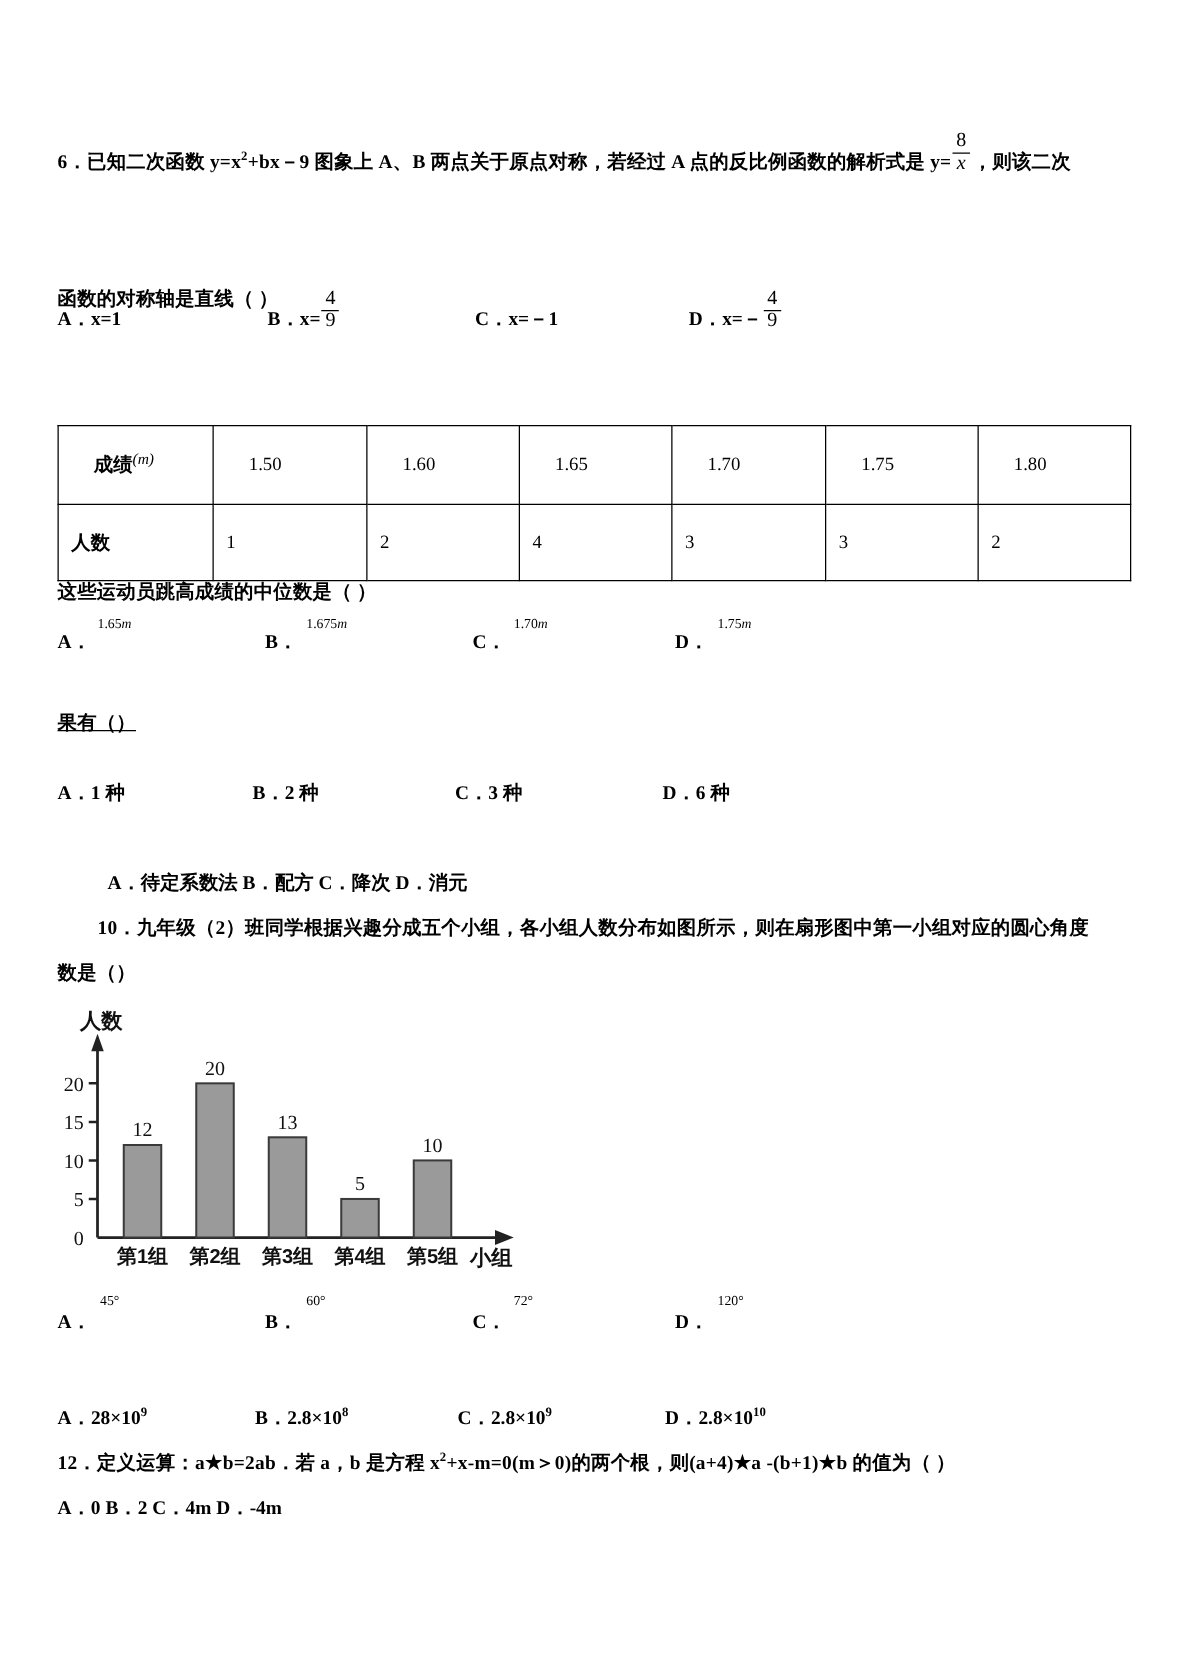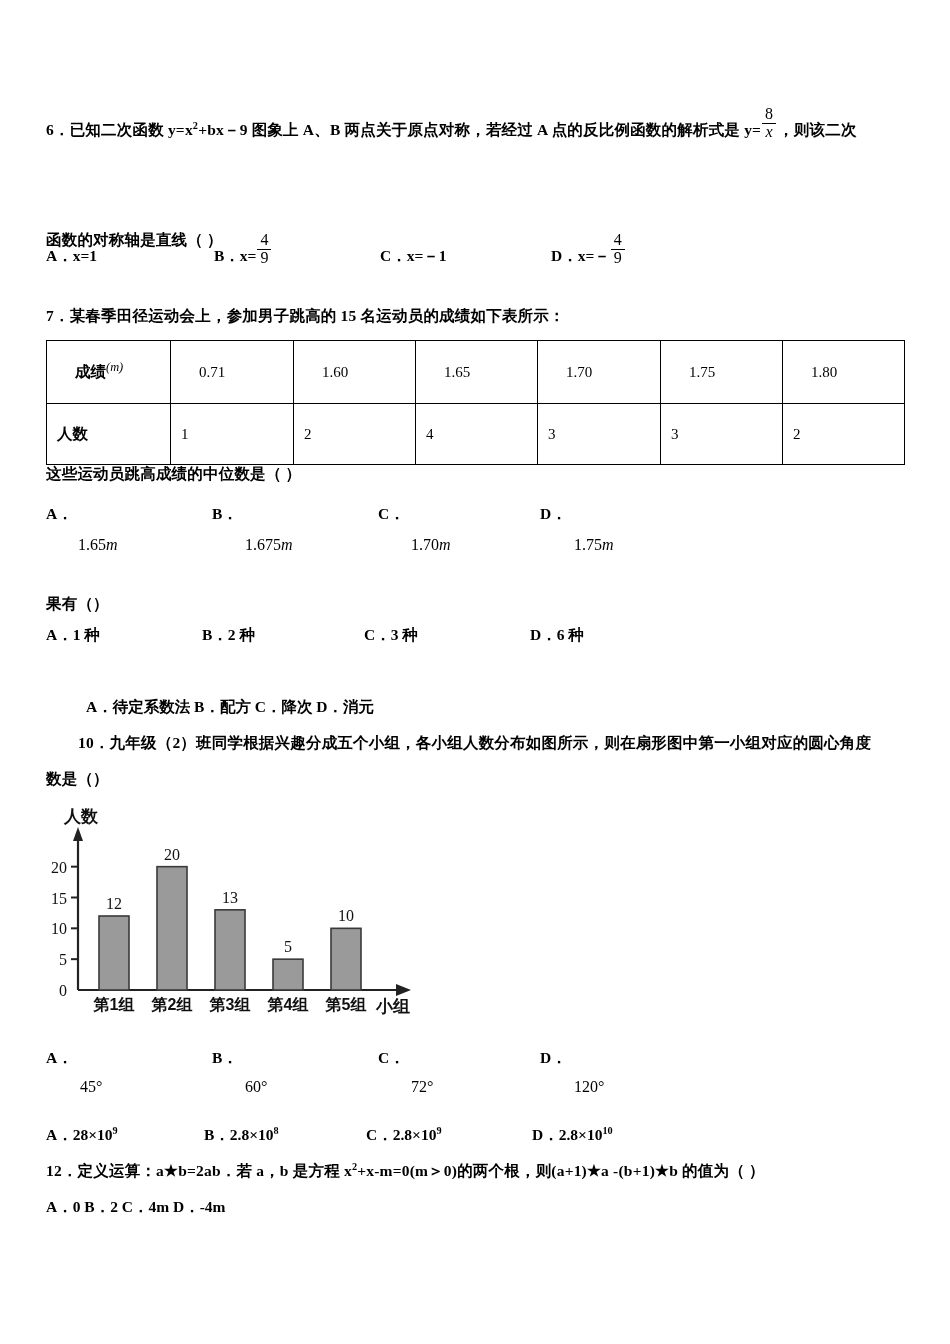--- a/index.html
+++ b/index.html
@@ -113,26 +113,25 @@
 
   
   .opt-label {
     position: absolute;
     font-weight: bold;
     font-size: 15.5px;
     line-height: 1;
   }
   .opt-val {
     position: absolute;
-    font-size: 16px;
+    font-size: 11px;
     font-weight: normal;
     font-family: "Liberation Serif", serif;
     line-height: 1;
     white-space: nowrap;
-    margin-top: 43px;
   }
   .opt-val .mi { font-style: italic; }
 
   
   .chart {
     position: absolute;
   }
 </style>
 </head>
 <body>
@@ -154,36 +153,35 @@
   </div>
 
   <div class="opt" style="left:380px; top:248px;">
     <span>C．</span><span>x=－1</span>
   </div>
 
   <div class="opt" style="left:551px; top:248px;">
     <span>D．</span><span>x=－</span><span class="frac"><span class="num">4</span><span class="bar"></span><span class="den upright">9</span></span>
   </div>
 
-  <div class="qline" style="left:46px; top:308px;">7．某春季田径运动会上，参加男子跳高的 15 名运动员的成绩如下表所示：</div>
 
   <table class="tbl" style="left:46px; top:340px; width:858px;">
     <colgroup>
       <col style="width:124px">
       <col style="width:123px">
       <col style="width:122px">
       <col style="width:122px">
       <col style="width:123px">
       <col style="width:122px">
       <col style="width:122px">
     </colgroup>
     <tbody>
         <tr class="r1">
       <td class="hdr"><span>成绩</span><span class="sup-m">(m)</span></td>
-      <td>0.71</td>
+      <td>1.50</td>
       <td>1.60</td>
       <td>1.65</td>
       <td>1.70</td>
       <td>1.75</td>
       <td>1.80</td>
     </tr>
     <tr class="r2">
       <td class="hdr">人数</td>
       <td>1</td>
       <td>2</td>
@@ -202,21 +200,21 @@
 
   <div class="opt-label" style="left:212px; top:506px;">B．</div>
   <div class="opt-val" style="left:245px; top:494px;text-align:right;"><span>1.675</span><span class="mi">m</span></div>
 
   <div class="opt-label" style="left:378px; top:506px;">C．</div>
   <div class="opt-val" style="left:411px; top:494px;"><span>1.70</span><span class="mi">m</span></div>
 
   <div class="opt-label" style="left:540px; top:506px;">D．</div>
   <div class="opt-val" style="left:574px; top:494px;"><span>1.75</span><span class="mi">m</span></div>
 
-  <div class="qline" style="left:46px; top:596px;">果有（）</div>
+  <div class="qline" style="left:46px; top:571px;text-decoration:underline;">果有（）</div>
 
   <div class="opt" style="left:46px; top:627px;">A．1 种</div>
   <div class="opt" style="left:202px; top:627px;">B．2 种</div>
   <div class="opt" style="left:364px; top:627px;">C．3 种</div>
   <div class="opt" style="left:530px; top:627px;">D．6 种</div>
 
   <div class="opt" style="left:46px; top:699px;margin-left:40px;">A．待定系数法   B．配方   C．降次   D．消元</div>
 
   <div class="qline" style="left:46px; top:735px;margin-left:32px;">10．九年级（2）班同学根据兴趣分成五个小组，各小组人数分布如图所示，则在扇形图中第一小组对应的圆心角度</div>
   <div class="qline" style="left:46px; top:771px;">数是（）</div>
@@ -288,17 +286,17 @@
     <span>B．</span><span>2.8×10</span><sup>8</sup>
   </div>
   <div class="opt" style="left:366px; top:1127px;">
     <span>C．</span><span>2.8×10</span><sup>9</sup>
   </div>
   <div class="opt" style="left:532px; top:1127px;">
     <span>D．</span><span>2.8×10</span><sup>10</sup>
   </div>
 
   <div class="qline" style="left:46px; top:1163px;">
-    <span>12．定义运算：a</span><span>★</span><span>b=2ab．若 a，b 是方程 x</span><sup>2</sup><span>+x-m=0(m＞0)的两个根，则(a+1)</span><span>★</span><span>a -(b+1)</span><span>★</span><span>b 的值为（  ）</span>
+    <span>12．定义运算：a</span><span>★</span><span>b=2ab．若 a，b 是方程 x</span><sup>2</sup><span>+x-m=0(m＞0)的两个根，则(a+4)</span><span>★</span><span>a -(b+1)</span><span>★</span><span>b 的值为（  ）</span>
   </div>
   <div class="opt" style="left:46px; top:1199px;">A．0   B．2   C．4m   D．-4m</div>
 
 </div>
 
 </body></html>

